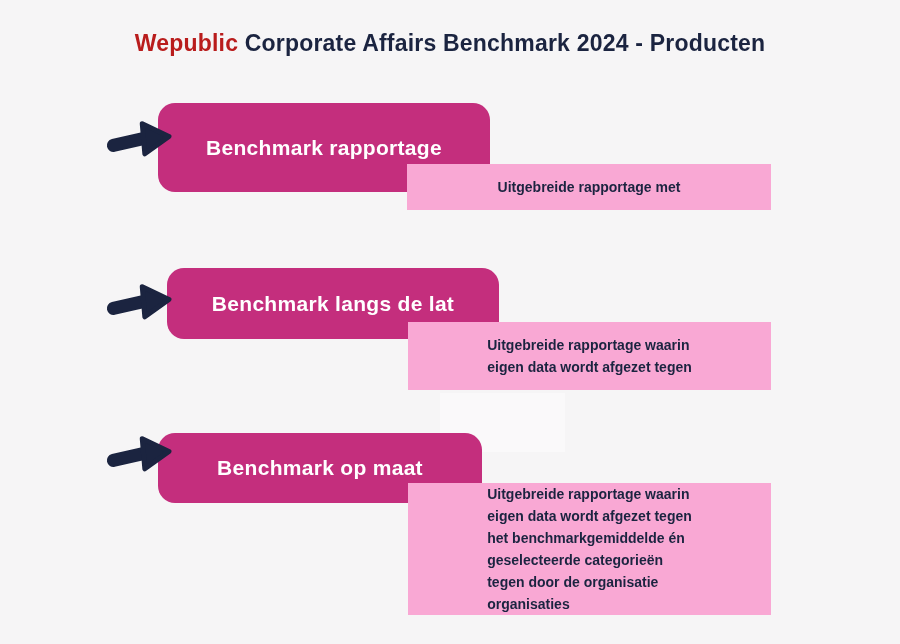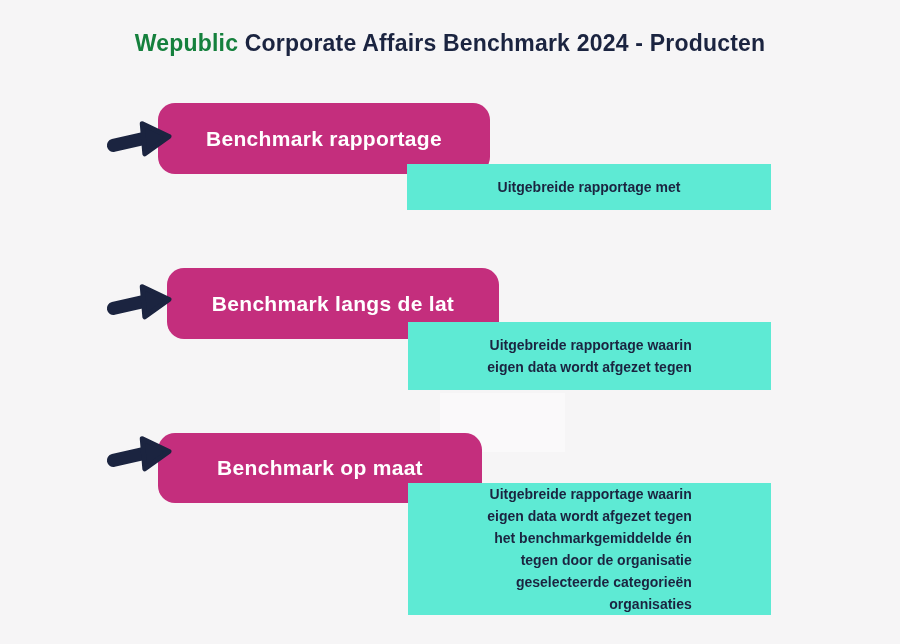--- a/index.html
+++ b/index.html
@@ -21,42 +21,42 @@
     left: 0;
     width: 100%;
     text-align: center;
     font-size: 23px;
     font-weight: bold;
     letter-spacing: 0.2px;
     color: #1B2440;
     white-space: nowrap;
   }
   .title .brand {
-    color: #15803d;
+    color: #b91c1c;
   }
   .label-card {
     position: absolute;
     background: #C42E7D;
     border-radius: 17px;
     display: flex;
     align-items: center;
     justify-content: center;
     color: #FFFFFF;
     font-size: 21px;
     font-weight: bold;
     letter-spacing: 0.3px;
     z-index: 2;
   }
   .desc-card {
     position: absolute;
-    background: #5eead4;
+    background: #f9a8d4;
     display: flex;
     align-items: center;
     justify-content: center;
-    text-align: right;
+    text-align: left;
     color: #1B2440;
     font-size: 14px;
     font-weight: bold;
     line-height: 22px;
     z-index: 3;
   }
   .arrow {
     position: absolute;
     width: 68px;
     height: 44px;
@@ -67,21 +67,21 @@
     position: absolute;
     left: 440px;
     top: 393px;
     width: 125px;
     height: 59px;
     background: #FAF9FA;
     z-index: 1;
   }
   
   .arrow-1   { left: 106px; top: 116px; }
-  .label-1   { left: 158px; top: 103px; width: 332px; height: 71px; }
+  .label-1   { left: 158px; top: 103px; width: 332px; height: 89px; }
   .desc-1    { left: 407px; top: 164px; width: 364px; height: 46px; }
   
   .arrow-2   { left: 106px; top: 279px; }
   .label-2   { left: 167px; top: 268px; width: 332px; height: 71px; }
   .desc-2    { left: 408px; top: 322px; width: 363px; height: 68px; }
   
   .arrow-3   { left: 106px; top: 431px; }
   .label-3   { left: 158px; top: 433px; width: 324px; height: 70px; }
   .desc-3    { left: 408px; top: 483px; width: 363px; height: 132px; }
 </style>
@@ -128,19 +128,19 @@
     <path d="M37 8 L63 22 L38 38 Z" fill="#1B2440" stroke="#1B2440" stroke-width="5" stroke-linejoin="round"></path>
   </svg>
   <div class="label-card label-3">
     <span>Benchmark op maat</span>
   </div>
   <div class="desc-card desc-3">
     <div>
         <div>Uitgebreide rapportage waarin</div>
         <div>eigen data wordt afgezet tegen</div>
         <div>het benchmarkgemiddelde én</div>
+        <div>geselecteerde categorieën</div>
         <div>tegen door de organisatie</div>
-        <div>geselecteerde categorieën</div>
         <div>organisaties</div>
       </div>
   </div>
 
 </div>
 
 </body></html>

